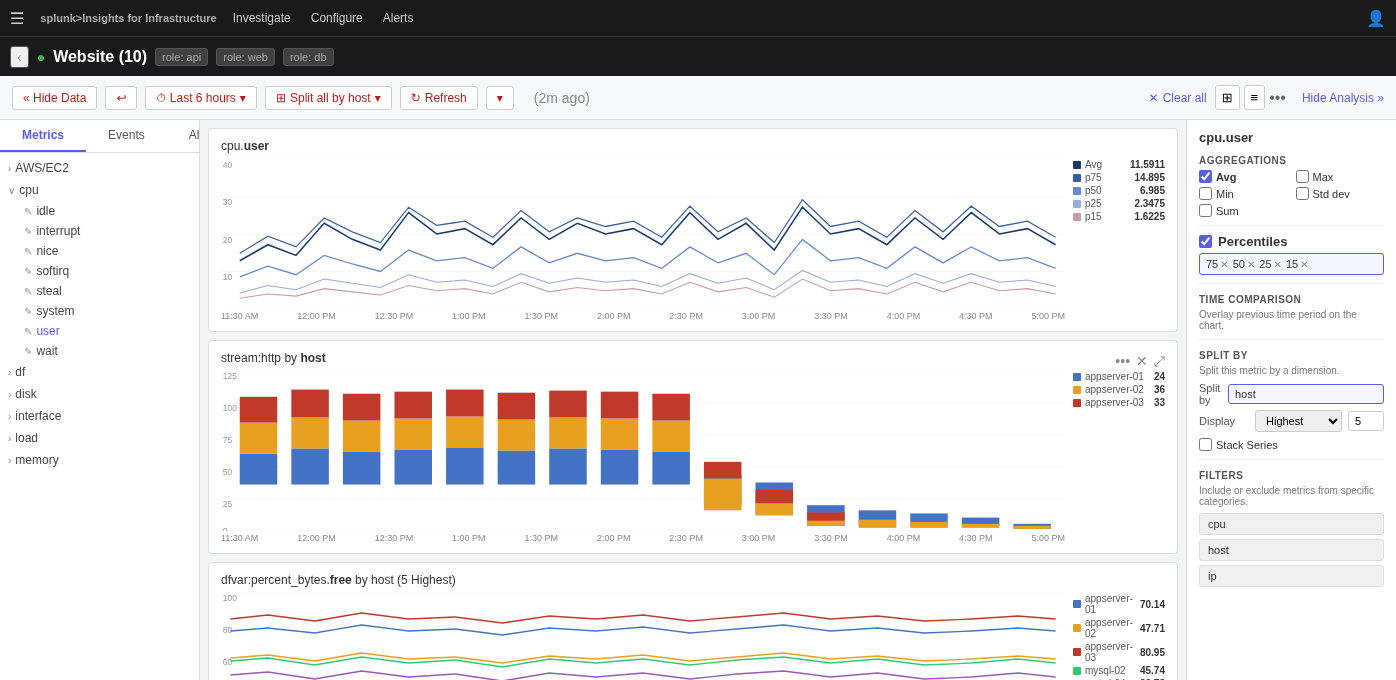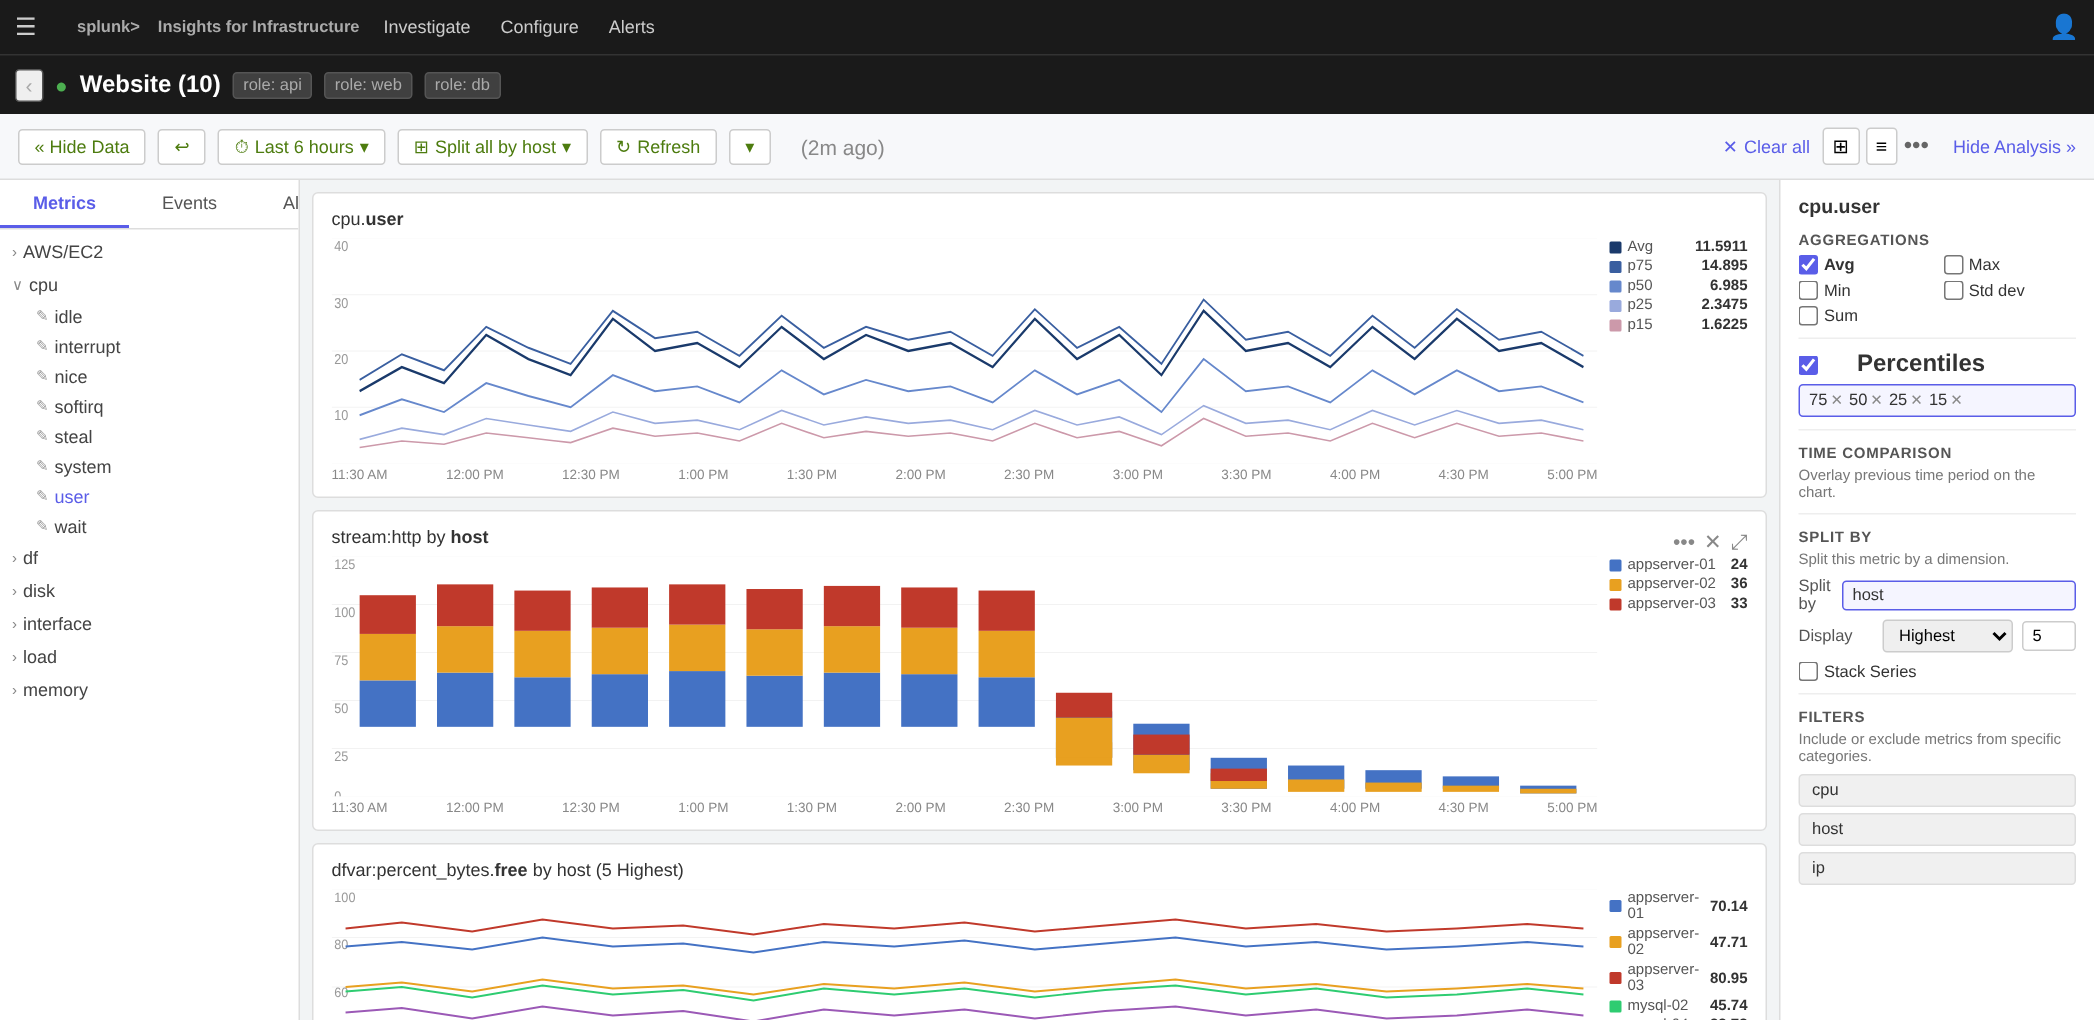--- a/index.html
+++ b/index.html
@@ -8,21 +8,21 @@
     
     .top-nav {
       background: #1a1a1a;
       color: #ccc;
       display: flex;
       align-items: center;
       height: 36px;
       padding: 0 10px;
       gap: 16px;
     }
-    .top-nav .logo { color: #ff6600; font-weight: bold; font-size: 13px; display: flex; align-items: flex-start; gap: 12px; margin-left: 11px; }
+    .top-nav .logo { color: #ff6600; font-weight: bold; font-size: 13px; display: flex; align-items: flex-start; gap: 0; }
     .top-nav .logo span { color: #aaa; font-size: 11px; }
     .top-nav .nav-links { display: flex; gap: 20px; }
     .top-nav .nav-links a { color: #ccc; text-decoration: none; font-size: 12px; }
     .hamburger { color: #ccc; font-size: 16px; cursor: pointer; }
     .top-nav .spacer { flex: 1; }
     .user-icon { color: #ccc; font-size: 16px; }
 
     
     .breadcrumb-bar {
       background: #1a1a1a;
@@ -57,21 +57,21 @@
     .toolbar-btn {
       display: flex;
       align-items: center;
       gap: 4px;
       border: 1px solid #ccc;
       border-radius: 3px;
       background: #fff;
       padding: 4px 10px;
       font-size: 12px;
       cursor: pointer;
-      color: #4d7c0f;
+      color: #b91c1c;
     }
     .time-ago { color: #888; font-size: 14px; margin-left: 12px; }
     .toolbar .spacer { flex: 1; }
     .clear-all-btn {
       display: flex;
       align-items: center;
       gap: 4px;
       color: #5a5de8;
       font-size: 12px;
       cursor: pointer;
@@ -245,21 +245,21 @@
     .agg-grid { display: grid; grid-template-columns: 1fr 1fr; gap: 4px 8px; margin-bottom: 6px; }
     .agg-item { display: flex; align-items: center; gap: 4px; font-size: 11px; }
     .agg-item input[type=checkbox] { accent-color: #5a5de8; }
     .agg-item label { cursor: pointer; }
     .agg-item.checked label { font-weight: 600; }
 
     
     .percentile-section { margin-bottom: 8px; }
     .percentile-header { display: flex; align-items: center; gap: 6px; margin-bottom: 4px; }
     .percentile-header input[type=checkbox] { accent-color: #5a5de8; }
-    .percentile-header label { font-weight: 600; font-size: 16px; margin-left: 20px; }
+    .percentile-header label { font-weight: 600; font-size: 13px; }
     .percentile-tags {
       display: flex;
       gap: 4px;
       flex-wrap: wrap;
       border: 1px solid #5a5de8;
       border-radius: 3px;
       padding: 4px 6px;
       background: #f5f5ff;
     }
     .ptag {

